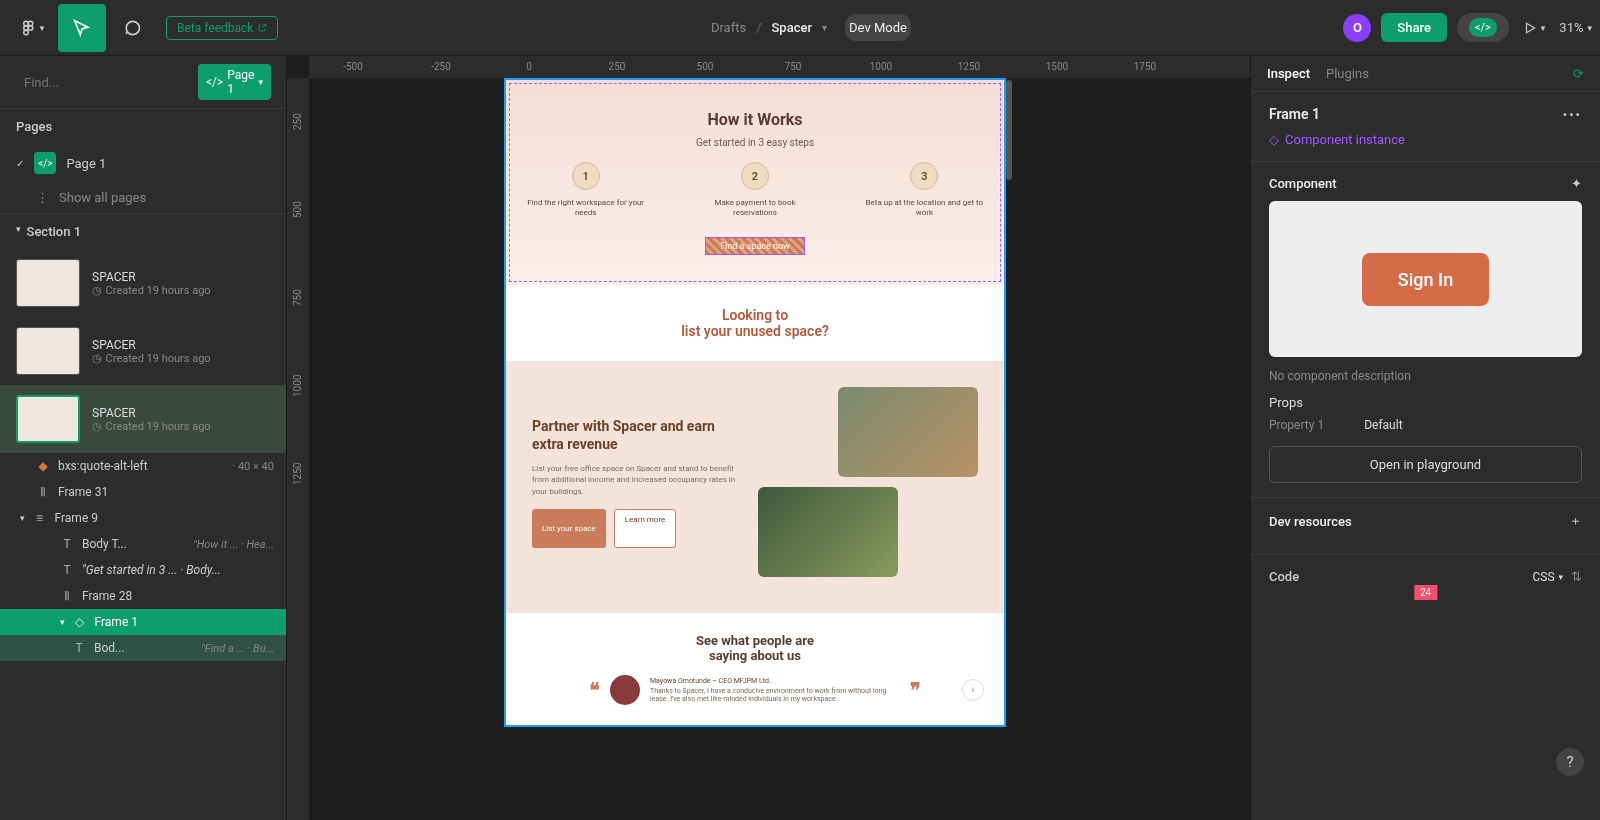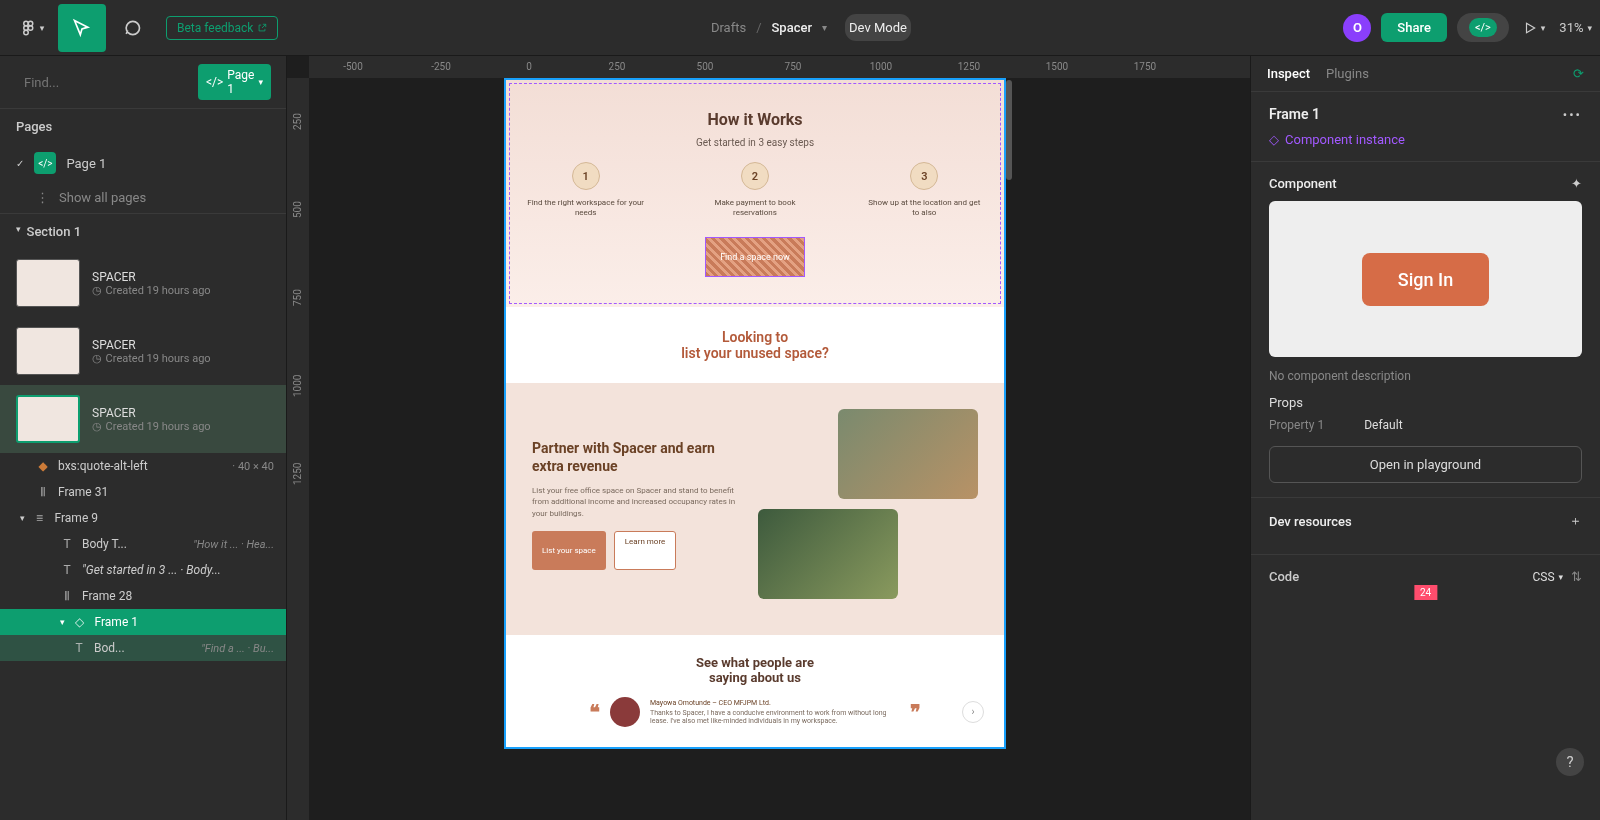--- a/index.html
+++ b/index.html
@@ -51,21 +51,21 @@
 .ruler-v span{display:block;height:88px;writing-mode:vertical-lr;transform:rotate(180deg);text-align:center;line-height:22px;font-size:10px;color:#888;}
 .canvas{position:absolute;top:22px;left:22px;right:0;bottom:0;background:#1e1e1e;overflow:hidden;}
 .frame{position:absolute;left:195px;top:0;width:502px;background:#fff;border:2px solid #18a0fb;}
 .sec-how{background:linear-gradient(180deg,#f3ded6,#fbeee9);padding:30px 20px;text-align:center;outline:1px dashed #a259ff;outline-offset:-4px;}
 .sec-how h2{color:#5a3b2e;font-size:16px;margin-bottom:8px;}
 .sec-how p{font-size:10px;color:#6b5b52;margin-bottom:14px;}
 .steps{display:flex;justify-content:center;gap:50px;margin-bottom:18px;}
 .step{width:120px;}
 .num{width:28px;height:28px;border-radius:50%;background:#f1dcc2;color:#6b4226;border:1px solid #d4b896;margin:0 auto 8px;display:flex;align-items:center;justify-content:center;font-size:11px;font-weight:600;}
 .step .txt{font-size:8px;color:#5a4a3e;line-height:1.3;}
-.cta{display:inline-block;background:repeating-linear-gradient(45deg,#c97b5a,#c97b5a 3px,#e4a182 3px,#e4a182 6px);border:1px solid #a259ff;color:#fff;font-size:9px;padding:14px 14px;}
+.cta{display:inline-block;background:repeating-linear-gradient(45deg,#c97b5a,#c97b5a 3px,#e4a182 3px,#e4a182 6px);border:1px solid #a259ff;color:#fff;font-size:9px;padding:3px 14px;}
 .sec-list{background:#fff;text-align:center;padding:22px;color:#b35a3a;font-size:14px;font-weight:600;}
 .sec-partner{background:#f3e3db;padding:26px;display:flex;gap:16px;position:relative;}
 .pt-left{flex:1;padding-top:30px;}
 .pt-left h3{color:#6b4226;font-size:14px;margin-bottom:10px;line-height:1.3;}
 .pt-left p{font-size:8px;color:#7a6a5e;line-height:1.4;margin-bottom:12px;}
 .btns{display:flex;gap:8px;}
 .b-primary{background:#c97b5a;color:#fff;font-size:8px;padding:15px 10px;border-radius:3px;}
 .b-sec{background:#fff;border:1px solid #c97b5a;color:#6b4226;font-size:8px;padding:5px 10px;border-radius:3px;}
 .pt-imgs{position:relative;width:220px;height:200px;}
 .img1{position:absolute;right:0;top:0;width:140px;height:90px;background:linear-gradient(135deg,#7a8a6e,#b89266);border-radius:6px;}
@@ -285,21 +285,21 @@
             <div class="step">
                 <div class="num">1</div>
                 <div class="txt">Find the right workspace for your needs</div>
               </div>
             <div class="step">
                 <div class="num">2</div>
                 <div class="txt">Make payment to book reservations</div>
               </div>
             <div class="step">
                 <div class="num">3</div>
-                <div class="txt">Show up at the location and get to also</div>
+                <div class="txt">Beta up at the location and get to work</div>
               </div>
           </div>
           <div class="cta">Find a space now</div>
         </div>
         <div class="sec-list">
           <div>Looking to</div>
           <div>list your unused space?</div>
         </div>
         <div class="sec-partner">
           <div class="pt-left">

